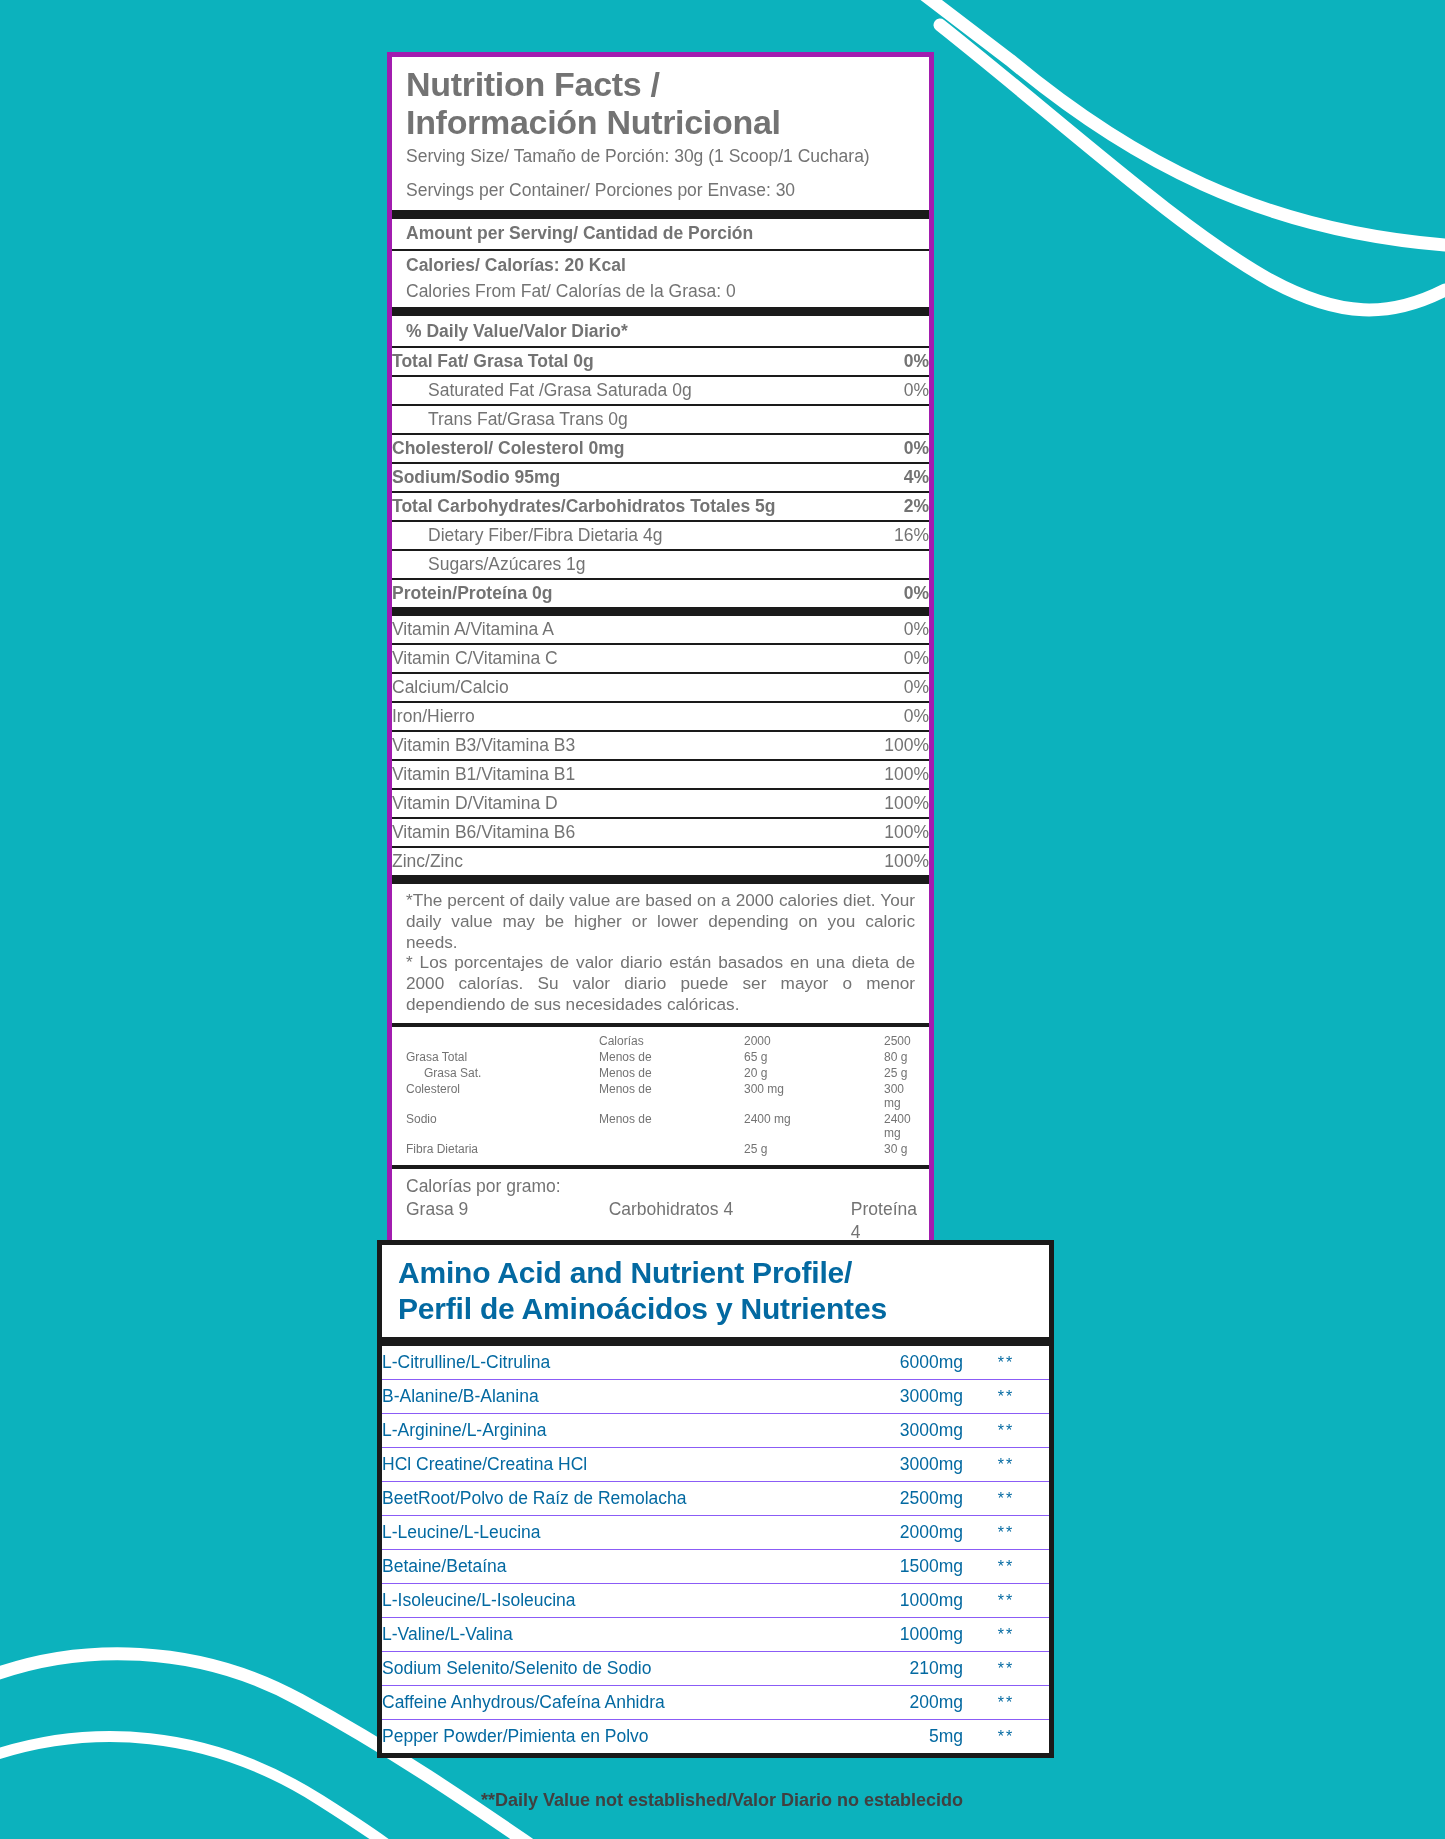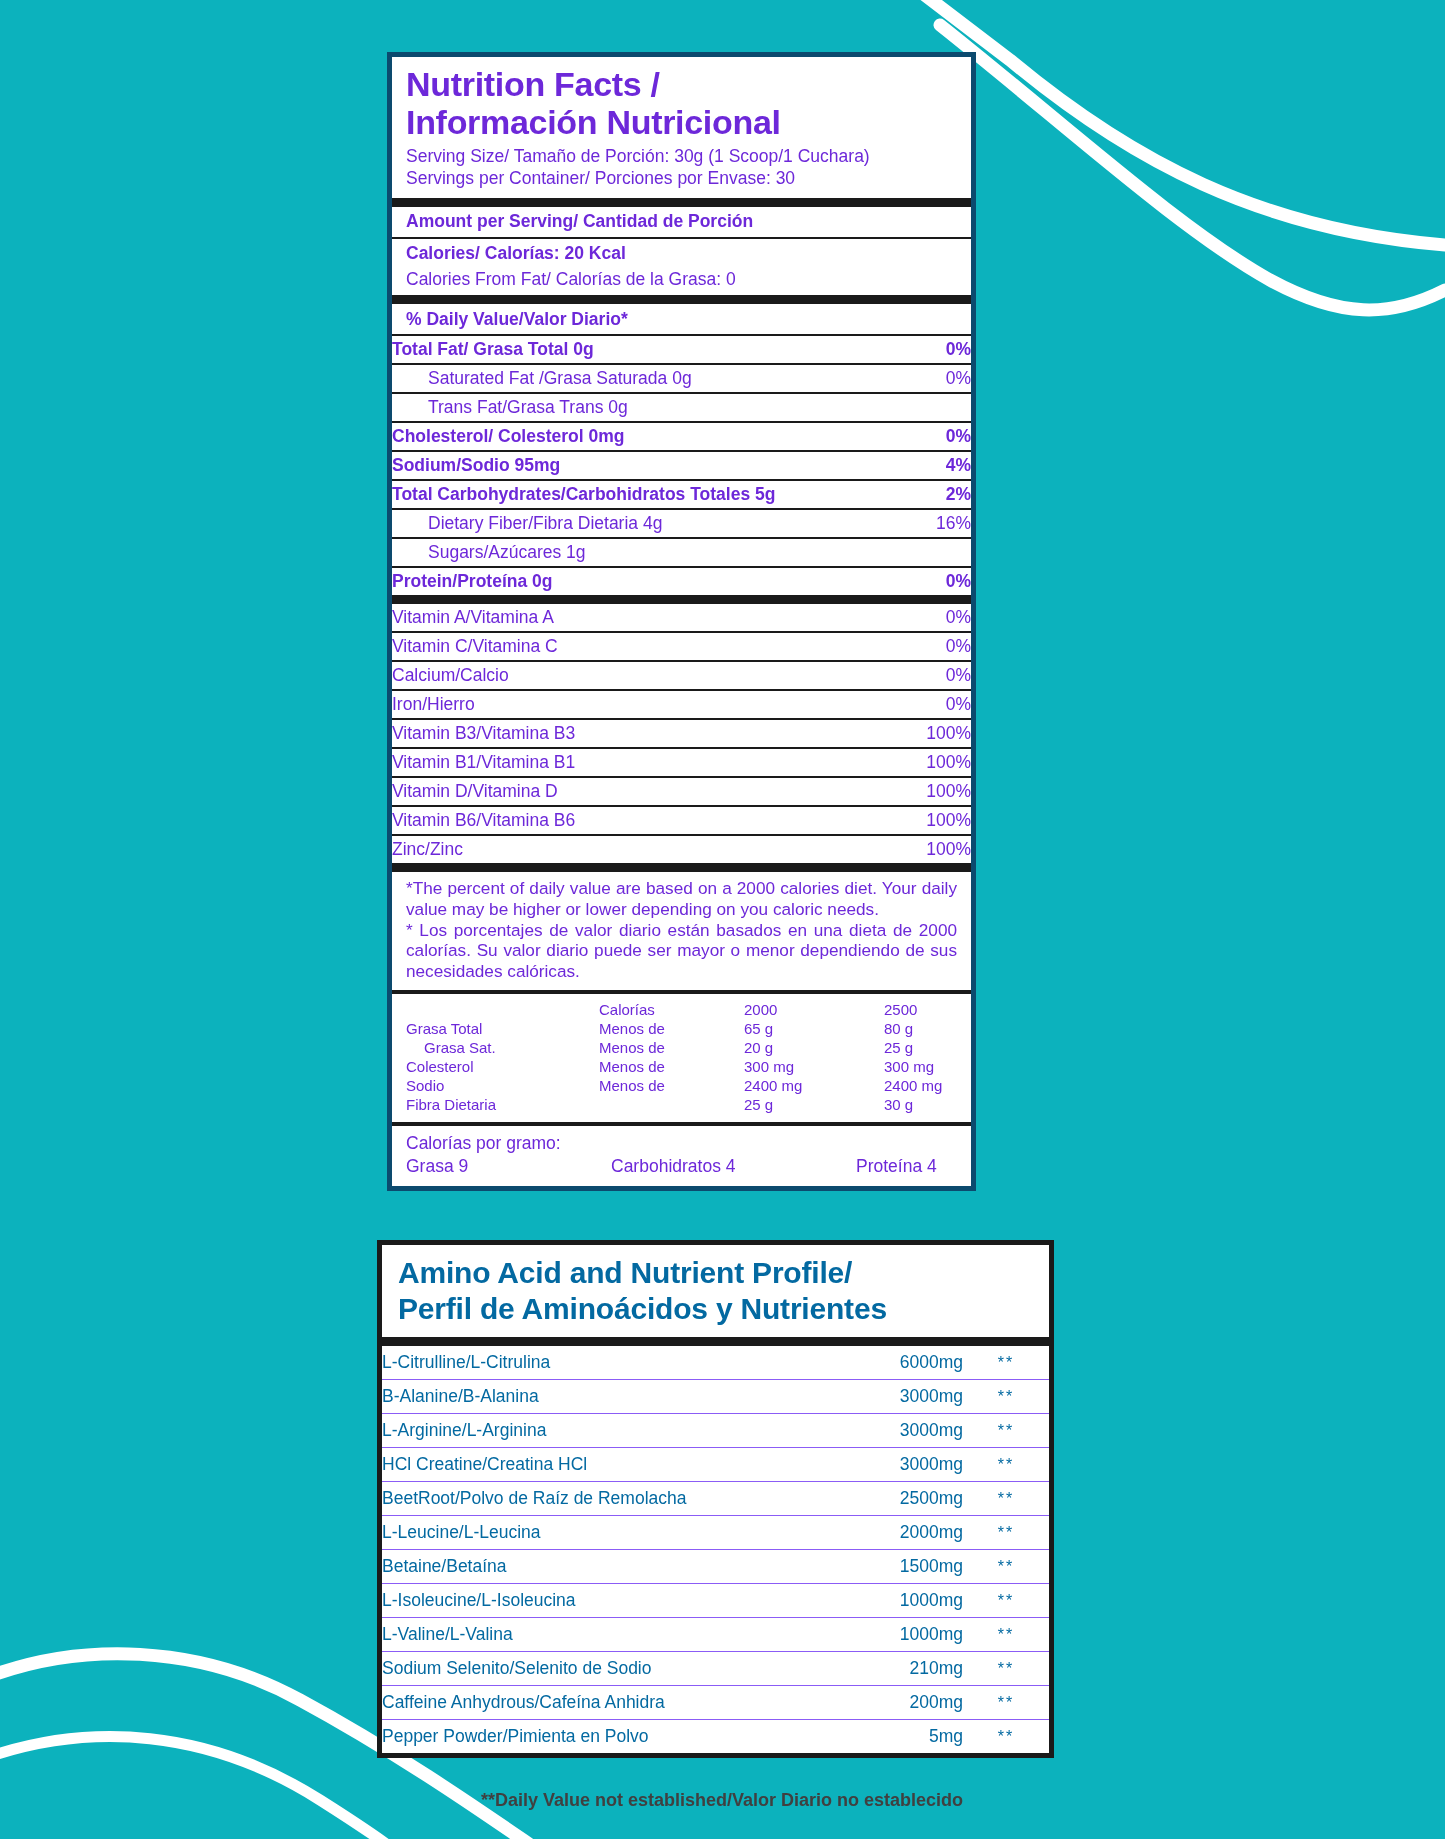--- a/index.html
+++ b/index.html
@@ -26,25 +26,25 @@
     z-index: 2;
     width: 1445px;
     height: 1839px;
   }
 
   
   .nf-panel {
     position: absolute;
     left: 387px;
     top: 52px;
-    width: 589px;
+    width: 547px;
     background: #ffffff;
-    border: 5px solid #0c4a6e;
+    border: 5px solid #a21caf;
     box-sizing: border-box;
-    color: #6d28d9;
+    color: #737373;
   }
   .nf-inner { padding: 0; }
 
   .nf-title-block {
     padding: 8px 12px 8px 14px;
   }
   .nf-title {
     font-size: 34px;
     font-weight: bold;
     line-height: 1.12;
@@ -103,21 +103,21 @@
     padding: 6px 14px 8px 14px;
     font-size: 17.2px;
     line-height: 1.22;
     text-align: justify;
   }
   .nf-foot p { margin: 0; }
 
   table.dv-table {
     width: 100%;
     border-collapse: collapse;
-    font-size: 15px;
+    font-size: 12px;
   }
   table.dv-table td {
     padding: 1px 0;
     vertical-align: top;
   }
   .dvt-wrap { padding: 6px 12px 8px 14px; }
   .dvt-c0 { width: 175px; }
   .dvt-c1 { width: 145px; }
   .dvt-c2 { width: 140px; }
   .dvt-c3 { width: auto; }
@@ -190,21 +190,21 @@
 
 <div class="stage">
 
   <section class="nf-panel">
     <div class="nf-inner">
 
       <div class="nf-title-block">
         <div class="nf-title">Nutrition Facts /</div>
         <div class="nf-title">Información Nutricional</div>
         <div class="nf-sub">Serving Size/ Tamaño de Porción: 30g (1 Scoop/1 Cuchara)</div>
-        <div class="nf-sub" style="margin-top:0">Servings per Container/ Porciones por Envase: 30</div>
+        <div class="nf-sub" style="margin-top:12px">Servings per Container/ Porciones por Envase: 30</div>
       </div>
 
       <div class="rule-thick"></div>
 
       <div class="nf-line bold">Amount per Serving/ Cantidad de Porción</div>
 
       <div class="rule-thin"></div>
 
       <div class="nf-line bold">Calories/ Calorías: 20 Kcal</div>
       <div class="nf-line" style="padding-top:0">Calories From Fat/ Calorías de la Grasa: 0</div>

